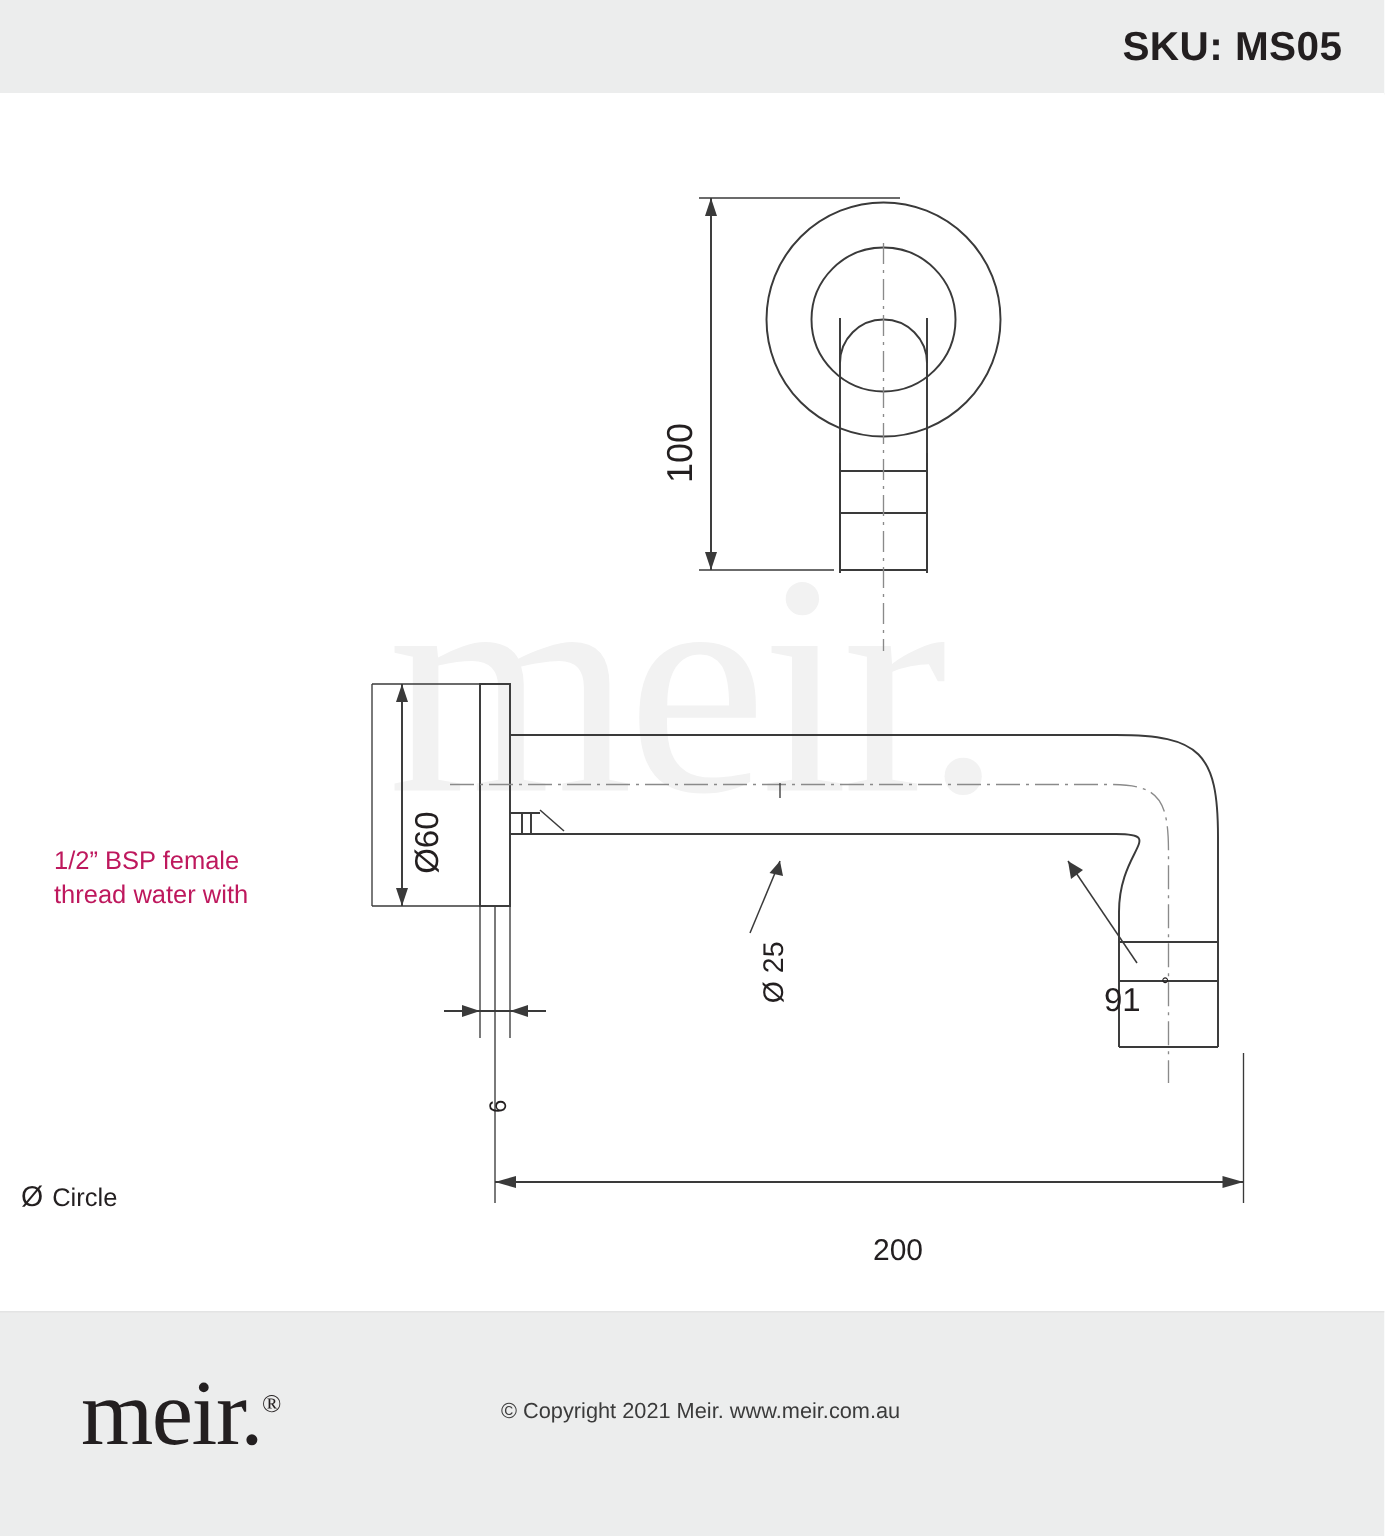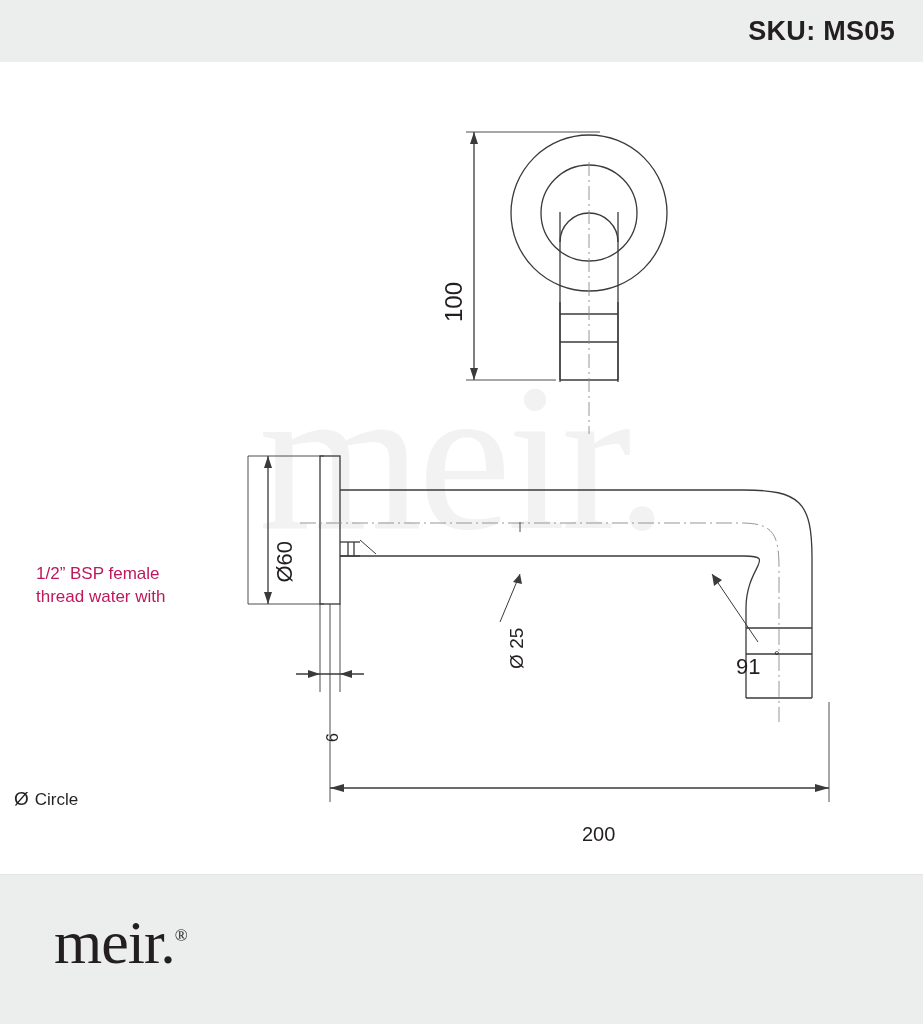--- a/index.html
+++ b/index.html
@@ -251,14 +251,15 @@
   </div>
 
   <div class="legend">
     <span class="sym">Ø</span><span>Circle</span>
   </div>
 </div>
 
 <div class="footer">
   <div class="logo"><span>meir.</span><span class="reg">®</span></div>
   <div class="footer-text">
+    <div>© Copyright 2021 Meir. www.meir.com.au</div>
   </div>
 </div>
 
 </body></html>

